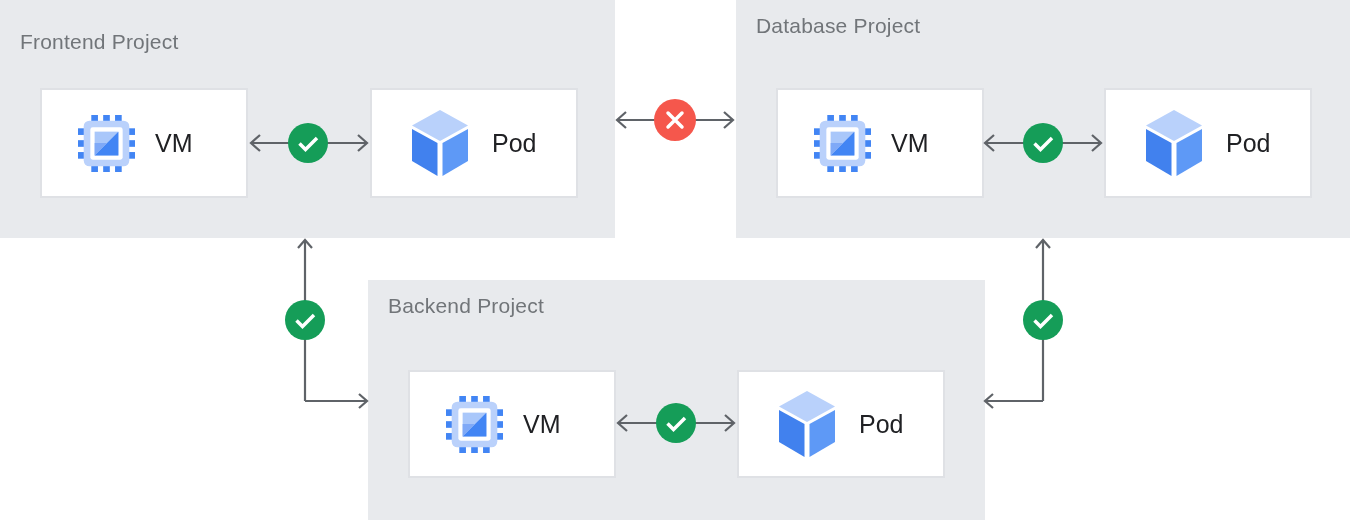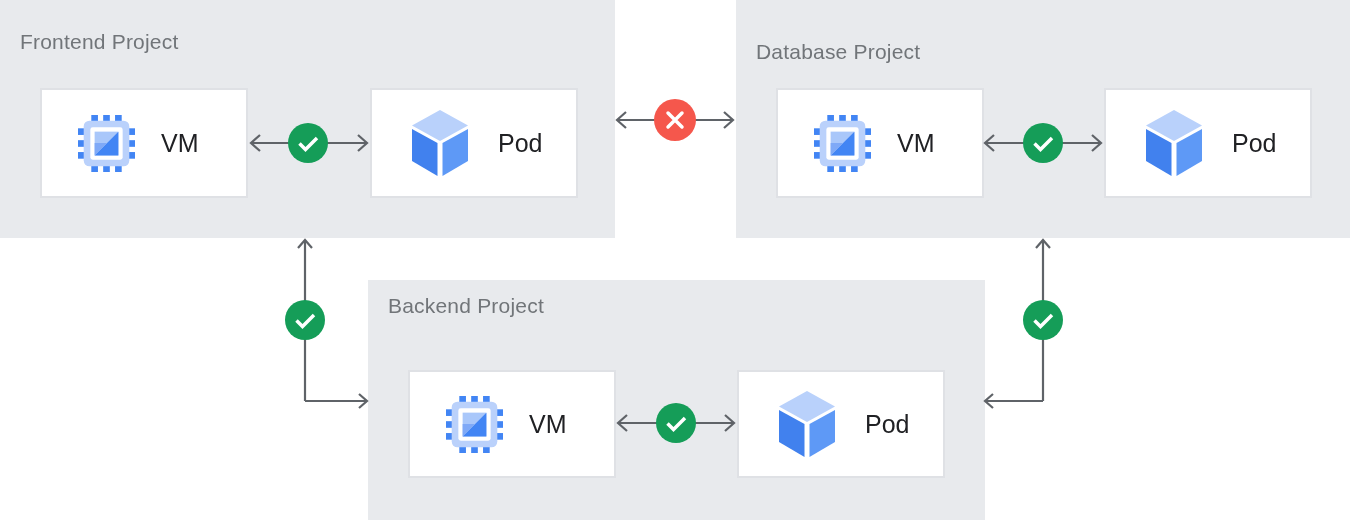--- a/index.html
+++ b/index.html
@@ -8,21 +8,21 @@
     --c-label:#717579; --c-text:#202124;
     --c-blue-500:#4285F4; --c-blue-mid:#7FA9F7; --c-blue-light:#A9C7FA; --c-vm-body:#BAD1FB;
     --c-cube-top:#B9D1FB; --c-cube-left:#4181EE; --c-cube-right:#5E99F6;
   }
   *{margin:0;padding:0;box-sizing:border-box;}
   body{background:#fff;font-family:"Liberation Sans",sans-serif;}
   .canvas{position:relative;width:1350px;height:520px;background:#fff;overflow:hidden;}
   .project-box{position:absolute;background:var(--c-project-bg);}
   .project-label{position:absolute;font-size:21px;font-weight:400;color:var(--c-label);letter-spacing:.2px;white-space:nowrap;}
   .card{position:absolute;width:208px;background:var(--c-card-bg);border:2px solid var(--c-card-border);
-        display:flex;align-items:center;justify-content:flex-start;padding-left:36px;gap:26px;}
+        display:flex;align-items:center;justify-content:flex-start;padding-left:36px;gap:20px;}
   .card.h110{height:110px;} .card.h108{height:108px;}
   .card-label{font-size:25px;color:var(--c-text);}
   .conn{position:absolute;}
   .badge{position:absolute;border-radius:50%;display:flex;align-items:center;justify-content:center;}
   .badge.ok{width:40px;height:40px;background:var(--c-allowed);}
   .badge.blocked{width:42px;height:42px;background:var(--c-blocked);}
   .arrow-stroke{stroke:var(--c-arrow);stroke-width:2.2;fill:none;}
 </style>
 </head>
 <body>
@@ -69,21 +69,21 @@
   </defs>
 </svg>
 
 <div class="canvas">
 
   <div class="project-box" style="left:0;top:0;width:615px;height:238px;"></div>
   <div class="project-box" style="left:736px;top:0;width:614px;height:238px;"></div>
   <div class="project-box" style="left:368px;top:280px;width:617px;height:240px;"></div>
 
   <div class="project-label" style="left:20px;top:30px;">Frontend Project</div>
-  <div class="project-label" style="left:756px;top:40px;">Database Project</div>
+  <div class="project-label" style="left:756px;top:14px;">Database Project</div>
   <div class="project-label" style="left:388px;top:294px;">Backend Project</div>
 
   <div class="card h110" style="left:40px;top:88px;">
     <svg width="57" height="57">
         <use href="#sym-vm"></use>
       </svg>
     <span class="card-label">VM</span>
   </div>
   <div class="card h110" style="left:370px;top:88px;">
     <svg width="64" height="70">

